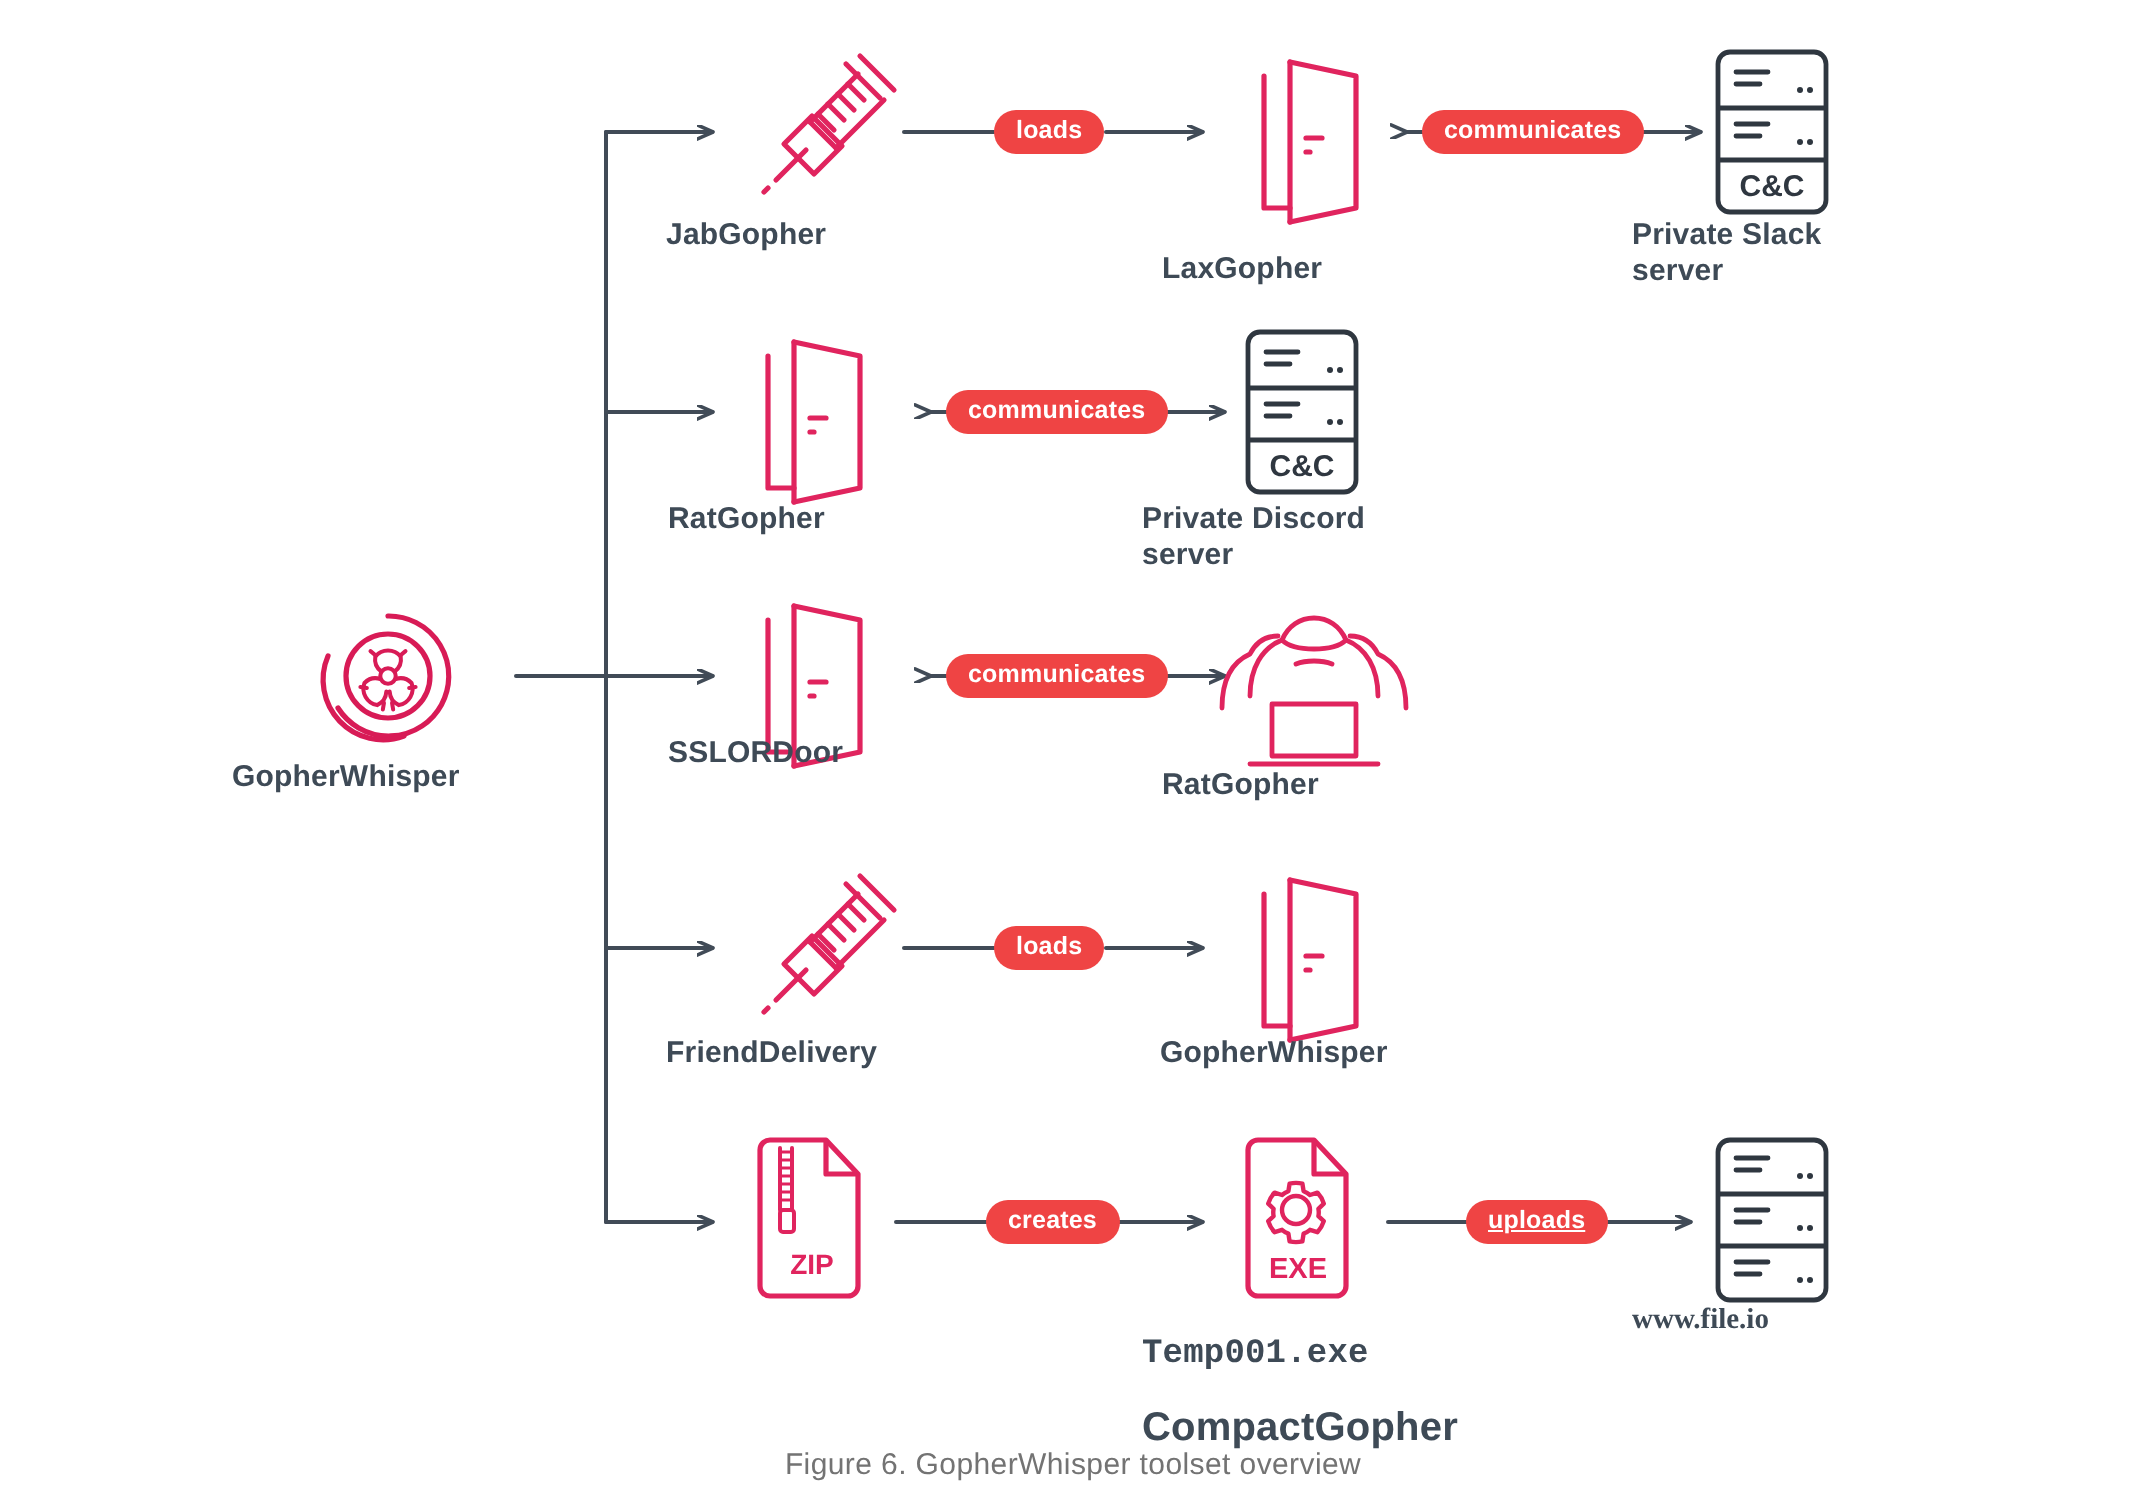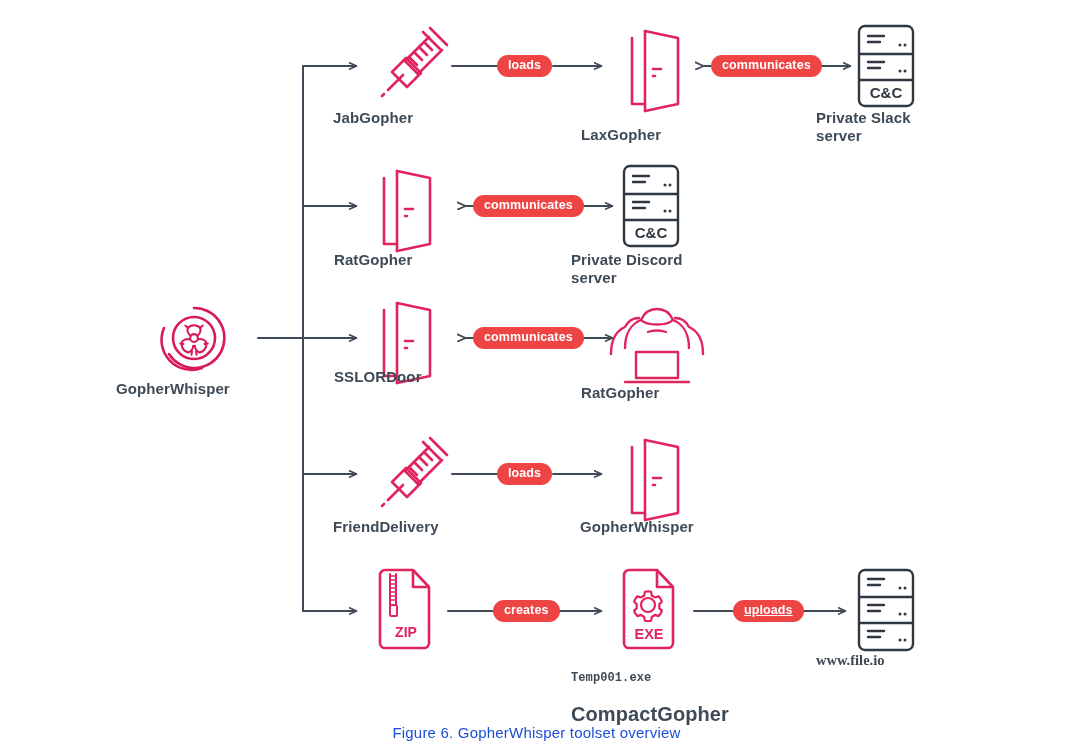--- a/index.html
+++ b/index.html
@@ -32,21 +32,21 @@
     letter-spacing: 0.1px;
     white-space: pre-line;
   }
   .node-label.mono {
     font-family: Liberation Serif, serif;
     font-size: 14.5px;
     letter-spacing: 0px;
   }
   .node-label.stack .mono-line {
     font-family: "Liberation Mono", monospace;
-    font-size: 12px;
+    font-size: 17px;
     display: block;
   }
   .node-label.stack .sans-line {
     font-family: "Liberation Sans", sans-serif;
     font-size: 20px;
     display: block;
   }
   .edge-pill {
     position: absolute;
     background: #ef4444;
@@ -58,21 +58,21 @@
     line-height: 13px;
     white-space: nowrap;
     letter-spacing: 0.1px;
   }
   .caption {
     position: absolute;
     left: 0;
     top: 724px;
     width: 1073px;
     text-align: center;
-    color: #1d4ed8;
+    color: #737373;
     font-size: 15px;
     letter-spacing: 0.2px;
   }
   svg { overflow: visible; }
 </style>
 </head>
 <body>
 
 <svg id="canvas" viewBox="0 0 1073 754" xmlns="http://www.w3.org/2000/svg">
   <defs>

